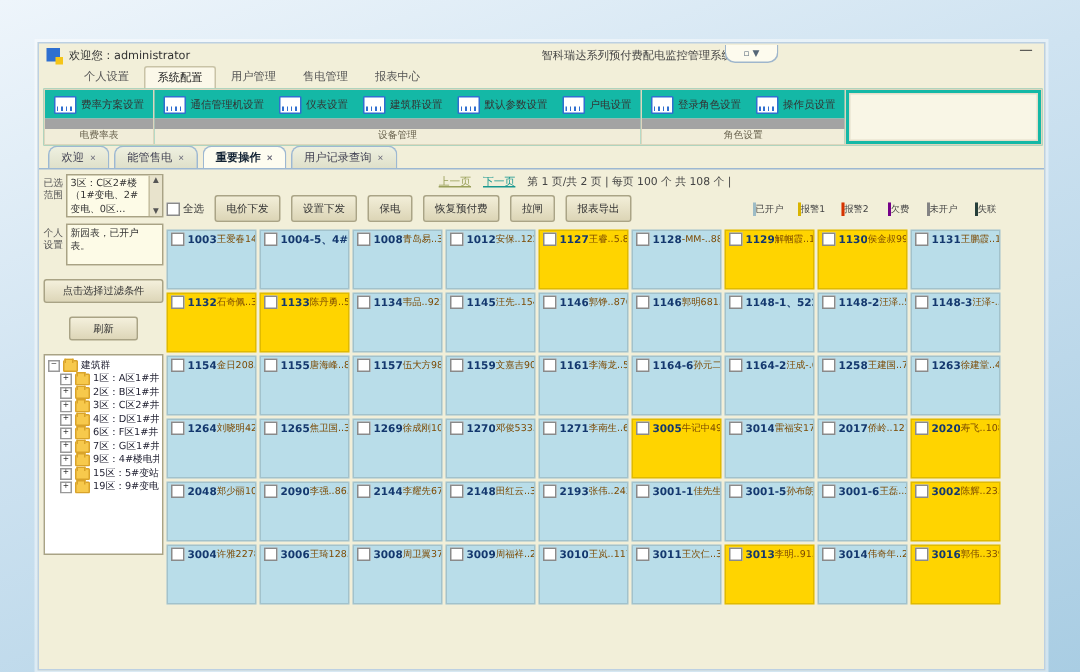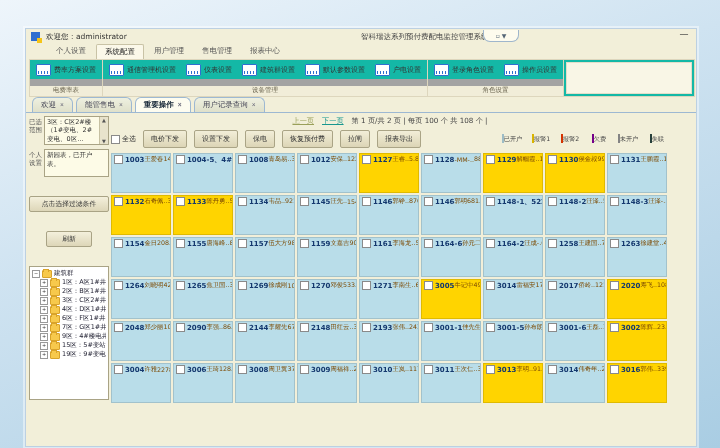--- a/index.html
+++ b/index.html
@@ -39,21 +39,21 @@
   .doctab.active{background:#fdfcf0;font-weight:bold;color:#123;}
   .doctab .x{font-size:6.5px;color:#667;}
   .tabline{position:absolute;left:0;top:83px;width:100%;height:1px;background:#9db8d2;}
   
   .sidebar{position:absolute;left:3px;top:87px;width:80px;bottom:4px;font-size:6.5px;color:#333;}
   .sb-row{display:flex;margin-bottom:4px;}
   .sb-lab{width:15px;padding-top:2px;color:#555;word-break:break-all;line-height:1.25;}
   .listbox{flex:1;background:#fdfbe7;border:1px solid #a9a385;position:relative;padding:1px 9px 1px 2px;line-height:1.3;min-height:24px;}
   .listbox .sc{position:absolute;right:0;top:0;bottom:0;width:8px;background:#e8e3cc;border-left:1px solid #c6c0a2;
     display:flex;flex-direction:column;justify-content:space-between;align-items:center;font-size:5px;color:#555;}
-  .sb-btn{display:block;margin:19px auto;background:linear-gradient(#f4f0dc,#ddd6b8);border:1px solid #a9a385;
+  .sb-btn{display:block;margin:9px auto;background:linear-gradient(#f4f0dc,#ddd6b8);border:1px solid #a9a385;
     border-radius:2px;font-size:6.8px;color:#333;text-align:center;padding:2px 4px;}
   .tree{margin-top:4px;background:#fff;border:1px solid #a9a385;height:128px;padding:2px;overflow:hidden;}
   .tnode{display:flex;align-items:center;gap:2px;height:9px;white-space:nowrap;overflow:hidden;color:#223;}
   .tnode.child{padding-left:8px;}
   .expand{width:6px;height:6px;border:1px solid #999;background:#fff;font-size:5px;line-height:5px;text-align:center;color:#333;flex:none;}
   .folder{width:8px;height:6px;background:#f7c94c;border:1px solid #d9a32a;border-radius:1px;flex:none;position:relative;}
   .folder:before{content:"";position:absolute;left:0;top:-2px;width:4px;height:2px;background:#f7c94c;border:1px solid #d9a32a;border-bottom:none;}
   
   .pagerow{position:absolute;left:85px;top:86px;width:558px;height:12px;font-size:7.2px;color:#444;
     display:flex;align-items:center;gap:8px;justify-content:center;}

